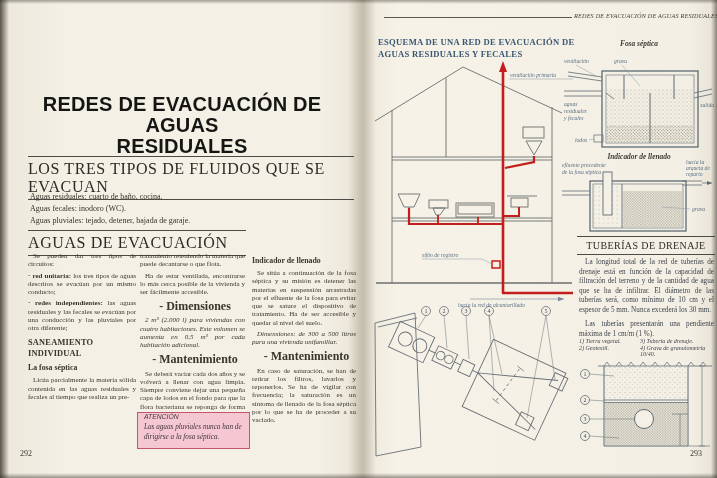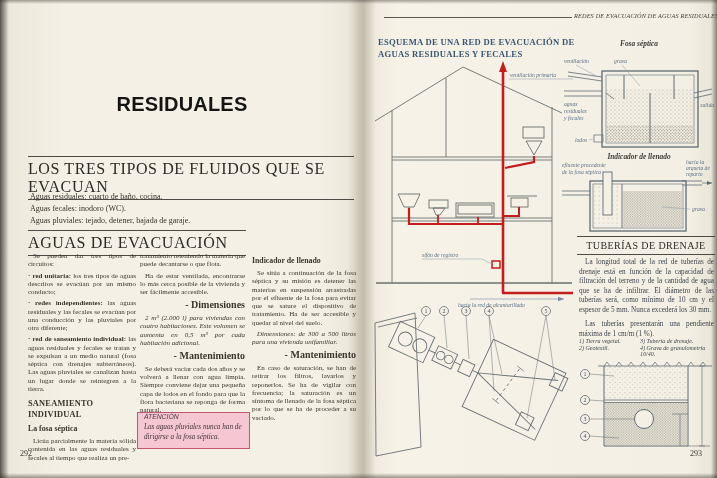--- a/index.html
+++ b/index.html
@@ -24,21 +24,21 @@
   .s2{left:28px;top:230px;width:218px;}
   .fluids{position:absolute;left:30px;top:191px;font-size:8px;line-height:1.5;color:#363329;}
   .col{position:absolute;top:252px;font-size:7px;line-height:1.18;color:#39362d;text-align:justify;}
   .col1{left:28px;width:108px;}
   .col2{left:140px;width:105px;}
   .col3{left:252px;width:104px;}
   .col p{margin:0 0 3px;text-indent:5px;}
   .col p.bullet{text-indent:0;}
   .caps-head{font-weight:bold;font-size:8.4px;letter-spacing:.2px;line-height:1.25;margin:6px 0 4px;text-align:left;}
   .sub-head{font-weight:bold;font-size:7.8px;margin:4px 0 4px;text-align:left;}
-  .dash-head{font-weight:bold;font-size:10px;text-align:right;margin:4px 0 3px;text-indent:0;}
+  .dash-head{font-weight:bold;font-size:12px;text-align:center;margin:4px 0 3px;text-indent:0;}
   .ital{font-style:italic;}
   .atencion{position:absolute;left:137px;top:412px;width:99px;background:#f4c7d2;border:1.4px solid #c4556f;padding:0 6px 6px;}
   .at-title{font-family:"Liberation Sans",sans-serif;font-style:italic;font-size:6.8px;color:#4a383c;margin-bottom:3px;}
   .at-text{font-style:italic;font-size:7.2px;line-height:1.35;color:#42333a;}
   .pagenum{position:absolute;font-size:8px;color:#3b3a33;}
   .pn-left{left:20px;top:449px;}
   .pn-right{left:328px;top:449px;}
 
   
   .rh-line{position:absolute;left:22px;top:17px;width:188px;border-top:1px solid #5a594f;}
@@ -63,20 +63,21 @@
   .snum{fill:#3d4854;font-size:6px;}
 </style>
 </head>
 <body>
 
 <div class="scan">
 
   <div class="page page-left">
 
     <div class="lp-title">
+      <div>REDES DE EVACUACIÓN DE AGUAS</div>
       <div>RESIDUALES</div>
     </div>
 
     <div class="rule-head s1">
       <div class="rh-text">LOS TRES TIPOS DE FLUIDOS QUE SE EVACUAN</div>
     </div>
 
     <div class="fluids">
       <div>Aguas residuales: cuarto de baño, cocina.</div>
       <div>Aguas fecales: inodoro (WC).</div>
@@ -84,21 +85,20 @@
     </div>
 
     <div class="rule-head s2">
       <div class="rh-text">AGUAS DE EVACUACIÓN</div>
     </div>
 
     <div class="col col1">
       <p>Se pueden dar tres tipos de circuitos:</p>
       <p class="bullet"><b>· red unitaria:</b> <span>los tres tipos de aguas descritos se evacúan por un mismo conducto;</span></p>
       <p class="bullet"><b>· redes independientes:</b> <span>las aguas residuales y las fecales se evacúan por una conducción y las pluviales por otra diferente;</span></p>
-      <p class="bullet"><b>· red de saneamiento individual:</b> <span>las aguas residuales y fecales se tratan y se expulsan a un medio natural (fosa séptica con drenajes subterráneos). Las aguas pluviales se canalizan hasta un lugar donde se reintegren a la tierra.</span></p>
       <div class="caps-head">
         <div>SANEAMIENTO</div>
         <div>INDIVIDUAL</div>
       </div>
       <div class="sub-head">La fosa séptica</div>
       <p>Licúa parcialmente la materia sólida contenida en las aguas residuales y fecales al tiempo que realiza un pre-</p>
     </div>
 
     <div class="col col2">
       <p class="bullet">tratamiento reteniendo la materia que puede decantarse o que flota.</p>

